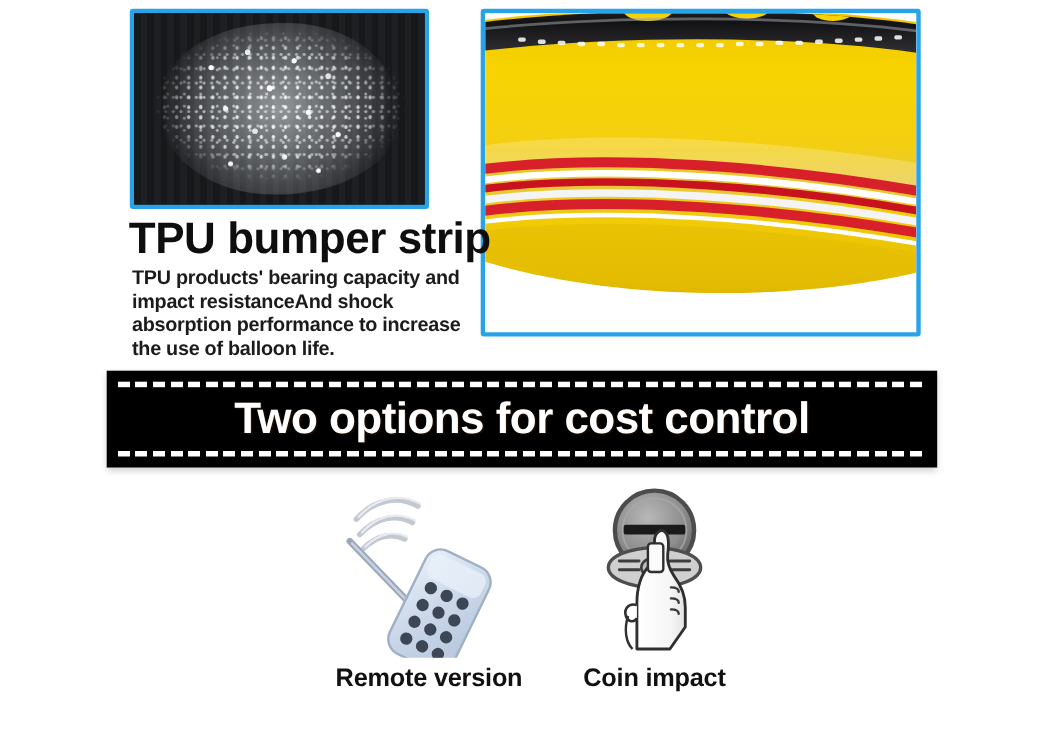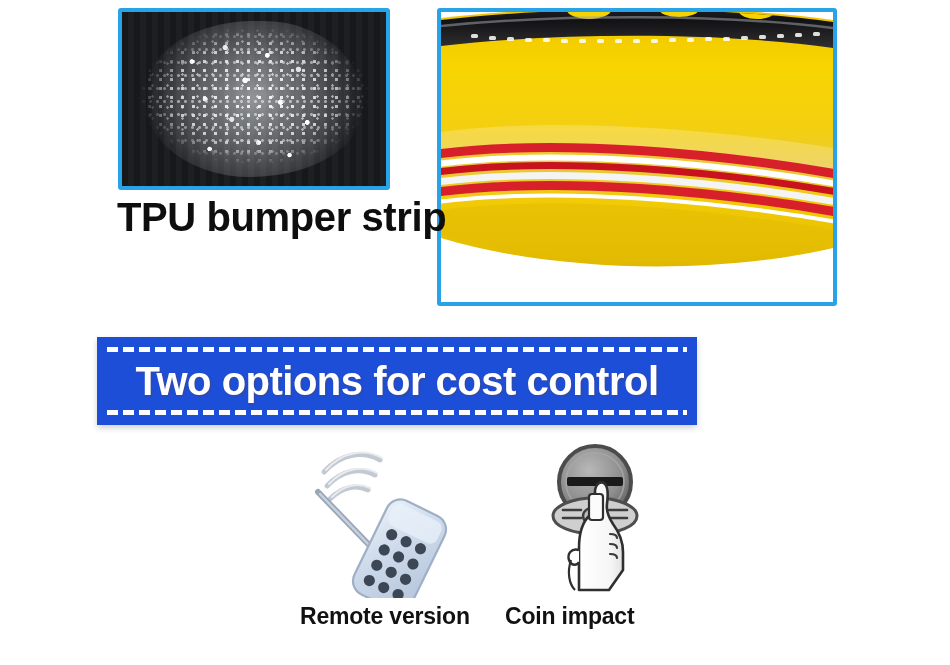--- a/index.html
+++ b/index.html
@@ -71,22 +71,22 @@
     letter-spacing:-0.4px;line-height:38px;white-space:nowrap;
   }
   #tpu-desc{
     position:absolute;left:120px;top:242px;width:310px;
     font-size:18px;font-weight:600;color:#1b1b1b;
     line-height:21.5px;letter-spacing:-0.25px;
   }
 
   
   #cost-banner{
-    position:absolute;left:97px;top:337px;width:600px;height:88px;
-    background:#1d4ed8;
+    position:absolute;left:97px;top:337px;width:755px;height:88px;
+    background:#000000;
     box-shadow:0 3px 6px rgba(0,0,0,0.18);
   }
   .dash-row{
     position:absolute;left:10px;right:10px;height:5px;
     background-image:repeating-linear-gradient(
       90deg,
       #ffffff 0px,#ffffff 11px,
       rgba(255,255,255,0) 11px,rgba(255,255,255,0) 16px);
   }
   .dash-top{top:10px;}
@@ -97,21 +97,21 @@
     font-size:40px;font-weight:bold;letter-spacing:-0.5px;
     text-shadow:1px 1px 2px rgba(120,60,0,0.35);
   }
 
   
   .option{position:absolute;}
   #option-remote{left:300px;top:438px;width:180px;height:205px;}
   #option-coin{left:505px;top:438px;width:180px;height:205px;}
   .option-label{
     position:absolute;left:0;width:100%;top:165px;
-    text-align:left;font-size:23px;font-weight:bold;color:#111111;
+    text-align:center;font-size:23px;font-weight:bold;color:#111111;
     letter-spacing:-0.2px;
   }
   .option-art{position:absolute;left:0;top:0;width:180px;height:160px;}
 </style>
 </head>
 <body>
 
 <div class="stage">
 
   <div id="tpu-pellet-frame" class="photo-frame">
@@ -185,20 +185,21 @@
         <path d="M-4,170 C120,154 280,170 396,190" stroke="#f4f4f4" stroke-width="7" fill="none"></path>
         <path d="M-4,180 C120,164 280,180 396,200" stroke="#d8202a" stroke-width="9" fill="none"></path>
         <path d="M-4,190 C120,174 280,190 396,210" stroke="#ffffff" stroke-width="4" fill="none"></path>
 
         <path d="M0,198 C120,182 280,198 392,218 L392,262 C280,286 120,286 0,248 Z" fill="#e3bc03" opacity="0.55"></path>
       </g>
     </svg>
   </div>
 
   <div id="tpu-title">TPU bumper strip</div>
+  <div id="tpu-desc">TPU products' bearing capacity and impact resistanceAnd shock absorption performance to increase the use of balloon life.</div>
 
   <div id="cost-banner">
     <div class="dash-row dash-top"></div>
     <div id="cost-banner-text">Two options for cost control</div>
     <div class="dash-row dash-bottom"></div>
   </div>
 
   <div id="option-remote" class="option">
     <svg class="option-art" viewBox="0 0 180 160">
       <defs>

